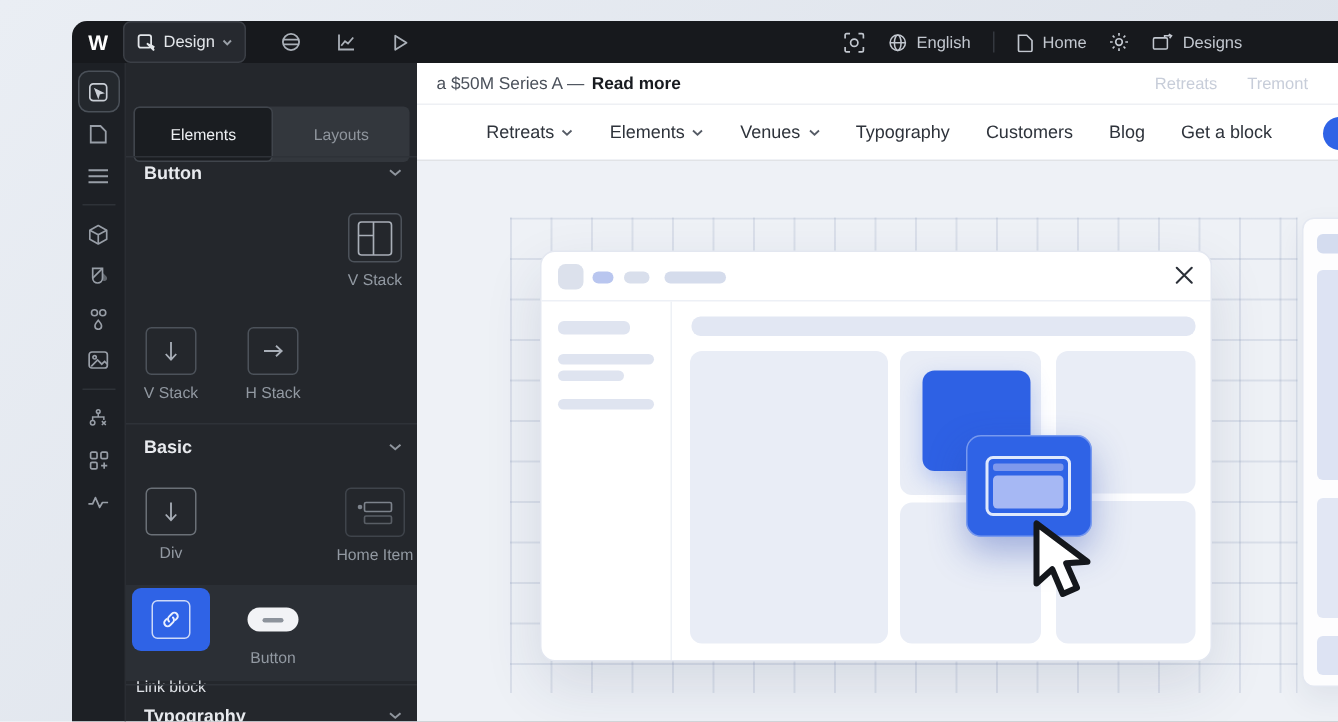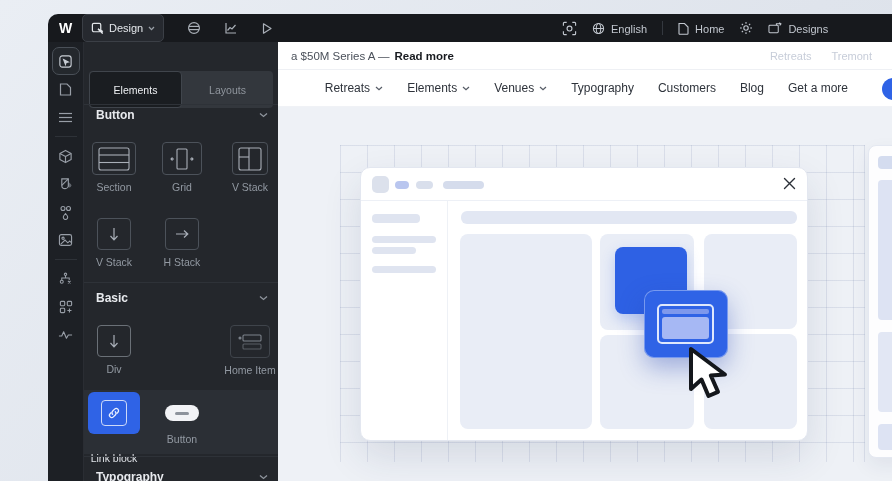--- a/index.html
+++ b/index.html
@@ -293,40 +293,20 @@
 
   <div class="sec-head" style="top:66px">
     <span>Button</span>
     <span class="chev">
         <svg width="9" height="6" viewBox="0 0 9 6" fill="none" stroke="currentColor" stroke-width="1.3">
           <path d="M1 1.5 L4.5 4.5 L8 1.5"></path>
         </svg>
       </span>
   </div>
 
-  <div class="tile" style="left:0;top:100px">
-    <div class="tile-icon" style="width:44px">
-      <svg width="32" height="24" viewBox="0 0 32 24" fill="none" stroke="currentColor" stroke-width="1.1">
-          <rect x="1" y="1" width="30" height="22" rx="2"></rect>
-          <line x1="1" y1="8" x2="31" y2="8"></line>
-          <line x1="1" y1="15.5" x2="31" y2="15.5"></line>
-        </svg>
-    </div>
-    <div class="tile-label">Section</div>
-  </div>
-  <div class="tile" style="left:68px;top:100px">
-    <div class="tile-icon">
-      <svg width="26" height="24" viewBox="0 0 26 24" fill="none" stroke="currentColor" stroke-width="1.1">
-          <rect x="8" y="2" width="10" height="20" rx="1"></rect>
-          <path d="M2 12 L5 12 M3.5 10.5 L2 12 L3.5 13.5"></path>
-          <path d="M24 12 L21 12 M22.5 10.5 L24 12 L22.5 13.5"></path>
-        </svg>
-    </div>
-    <div class="tile-label">Grid</div>
-  </div>
   <div class="tile" style="left:136px;top:100px">
     <div class="tile-icon" style="width:36px">
       <svg width="24" height="24" viewBox="0 0 24 24" fill="none" stroke="currentColor" stroke-width="1.1">
           <rect x="1" y="1" width="22" height="22" rx="2"></rect>
           <line x1="11" y1="1" x2="11" y2="23"></line>
           <line x1="1" y1="10" x2="11" y2="10"></line>
         </svg>
     </div>
     <div class="tile-label">V Stack</div>
   </div>
@@ -442,21 +422,21 @@
     <span class="navitem">
         <span>Typography</span>
       </span>
     <span class="navitem">
         <span>Customers</span>
       </span>
     <span class="navitem">
         <span>Blog</span>
       </span>
     <span class="navitem">
-        <span>Get a more</span>
+        <span>Get a block</span>
       </span>
     <span class="cta-circle"></span>
   </div>
 
   <div class="page">
     <div class="gridlines"></div>
 
     <div class="side-card" style="left:590px;top:38px">
       <span class="sb" style="top:10px;height:13px;width:18px;background:#d4dcef"></span>
       <span class="sb" style="top:34px;height:140px"></span>

